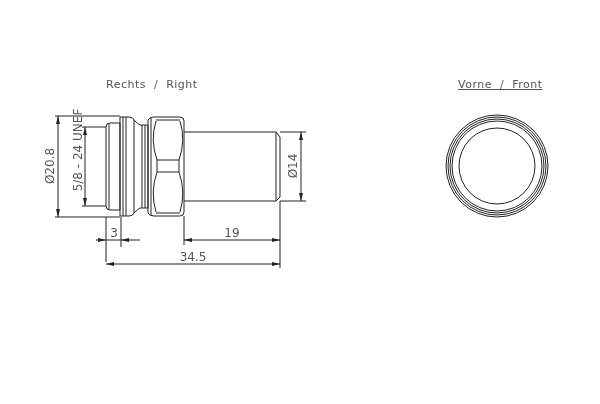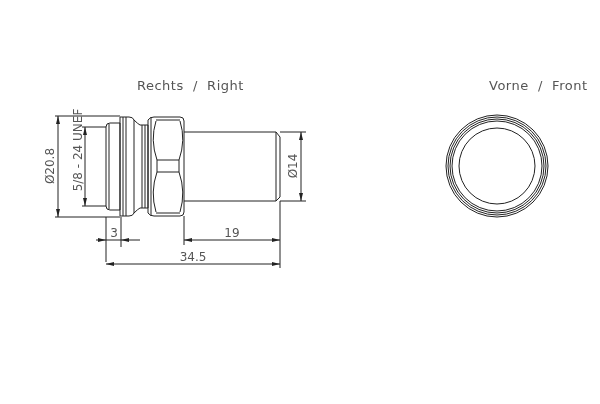--- a/index.html
+++ b/index.html
@@ -1,25 +1,25 @@
 <!DOCTYPE html>
 <html><head>
   <meta charset="utf-8">
   <style>
     html, body { margin: 0; padding: 0; background: #ffffff; }
     body { width: 600px; height: 404px; position: relative; overflow: hidden; font-family: "DejaVu Sans", sans-serif; }
-    .view-title { position: absolute; font-size: 13px; color: #555555; letter-spacing: 0.5px; white-space: pre; margin-left: 31px; }
+    .view-title { position: absolute; font-size: 11px; color: #555555; letter-spacing: 0.5px; white-space: pre; }
     svg { position: absolute; left: 0; top: 0; }
     .dimtext { font-family: "DejaVu Sans", sans-serif; font-size: 12px; fill: #555555; }
   </style>
 </head>
 <body>
 
 <div class="view-title" style="left:106px; top:78px;">Rechts  /  Right</div>
-<div class="view-title" style="left:458px; top:78px;">Vorne  /  Front</div>
+<div class="view-title" style="left:458px; top:78px;text-decoration:underline;">Vorne  /  Front</div>
 
 <svg width="600" height="404" viewBox="0 0 600 404">
   <g stroke="#222" stroke-width="1" fill="none">
 
     <path d="M106 127 L106 206"></path>
     <path d="M106 127 Q106 123 110 123 L120 123 L120 210 L110 210 Q106 210 106 206"></path>
     <path d="M109 124 L109 209"></path>
 
     <path d="M120 117 L129 117 Q133 117 134 120 L134 213 Q133 216 129 216 L120 216 Z"></path>
     <path d="M123 117 L123 216"></path>

